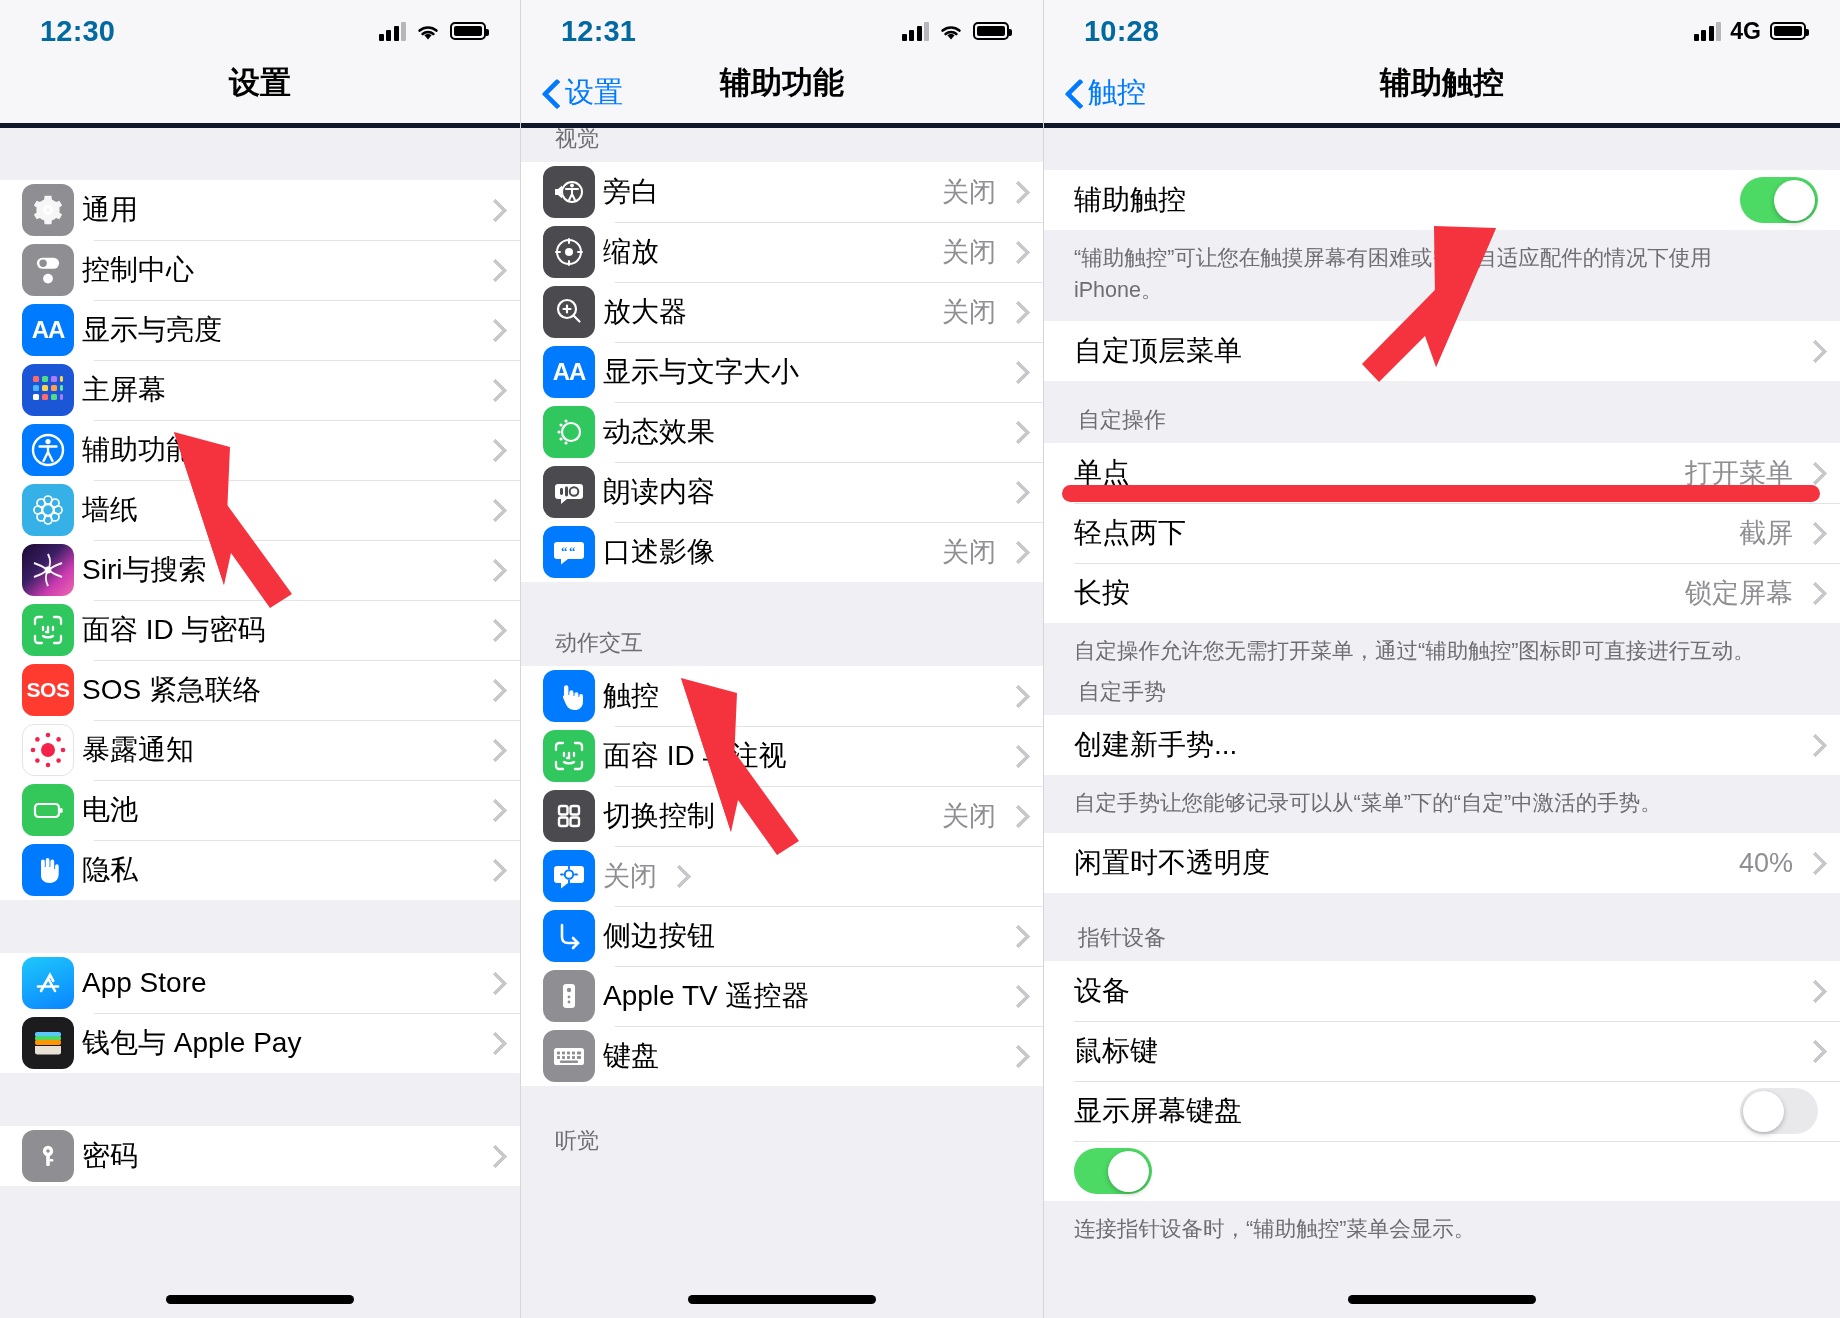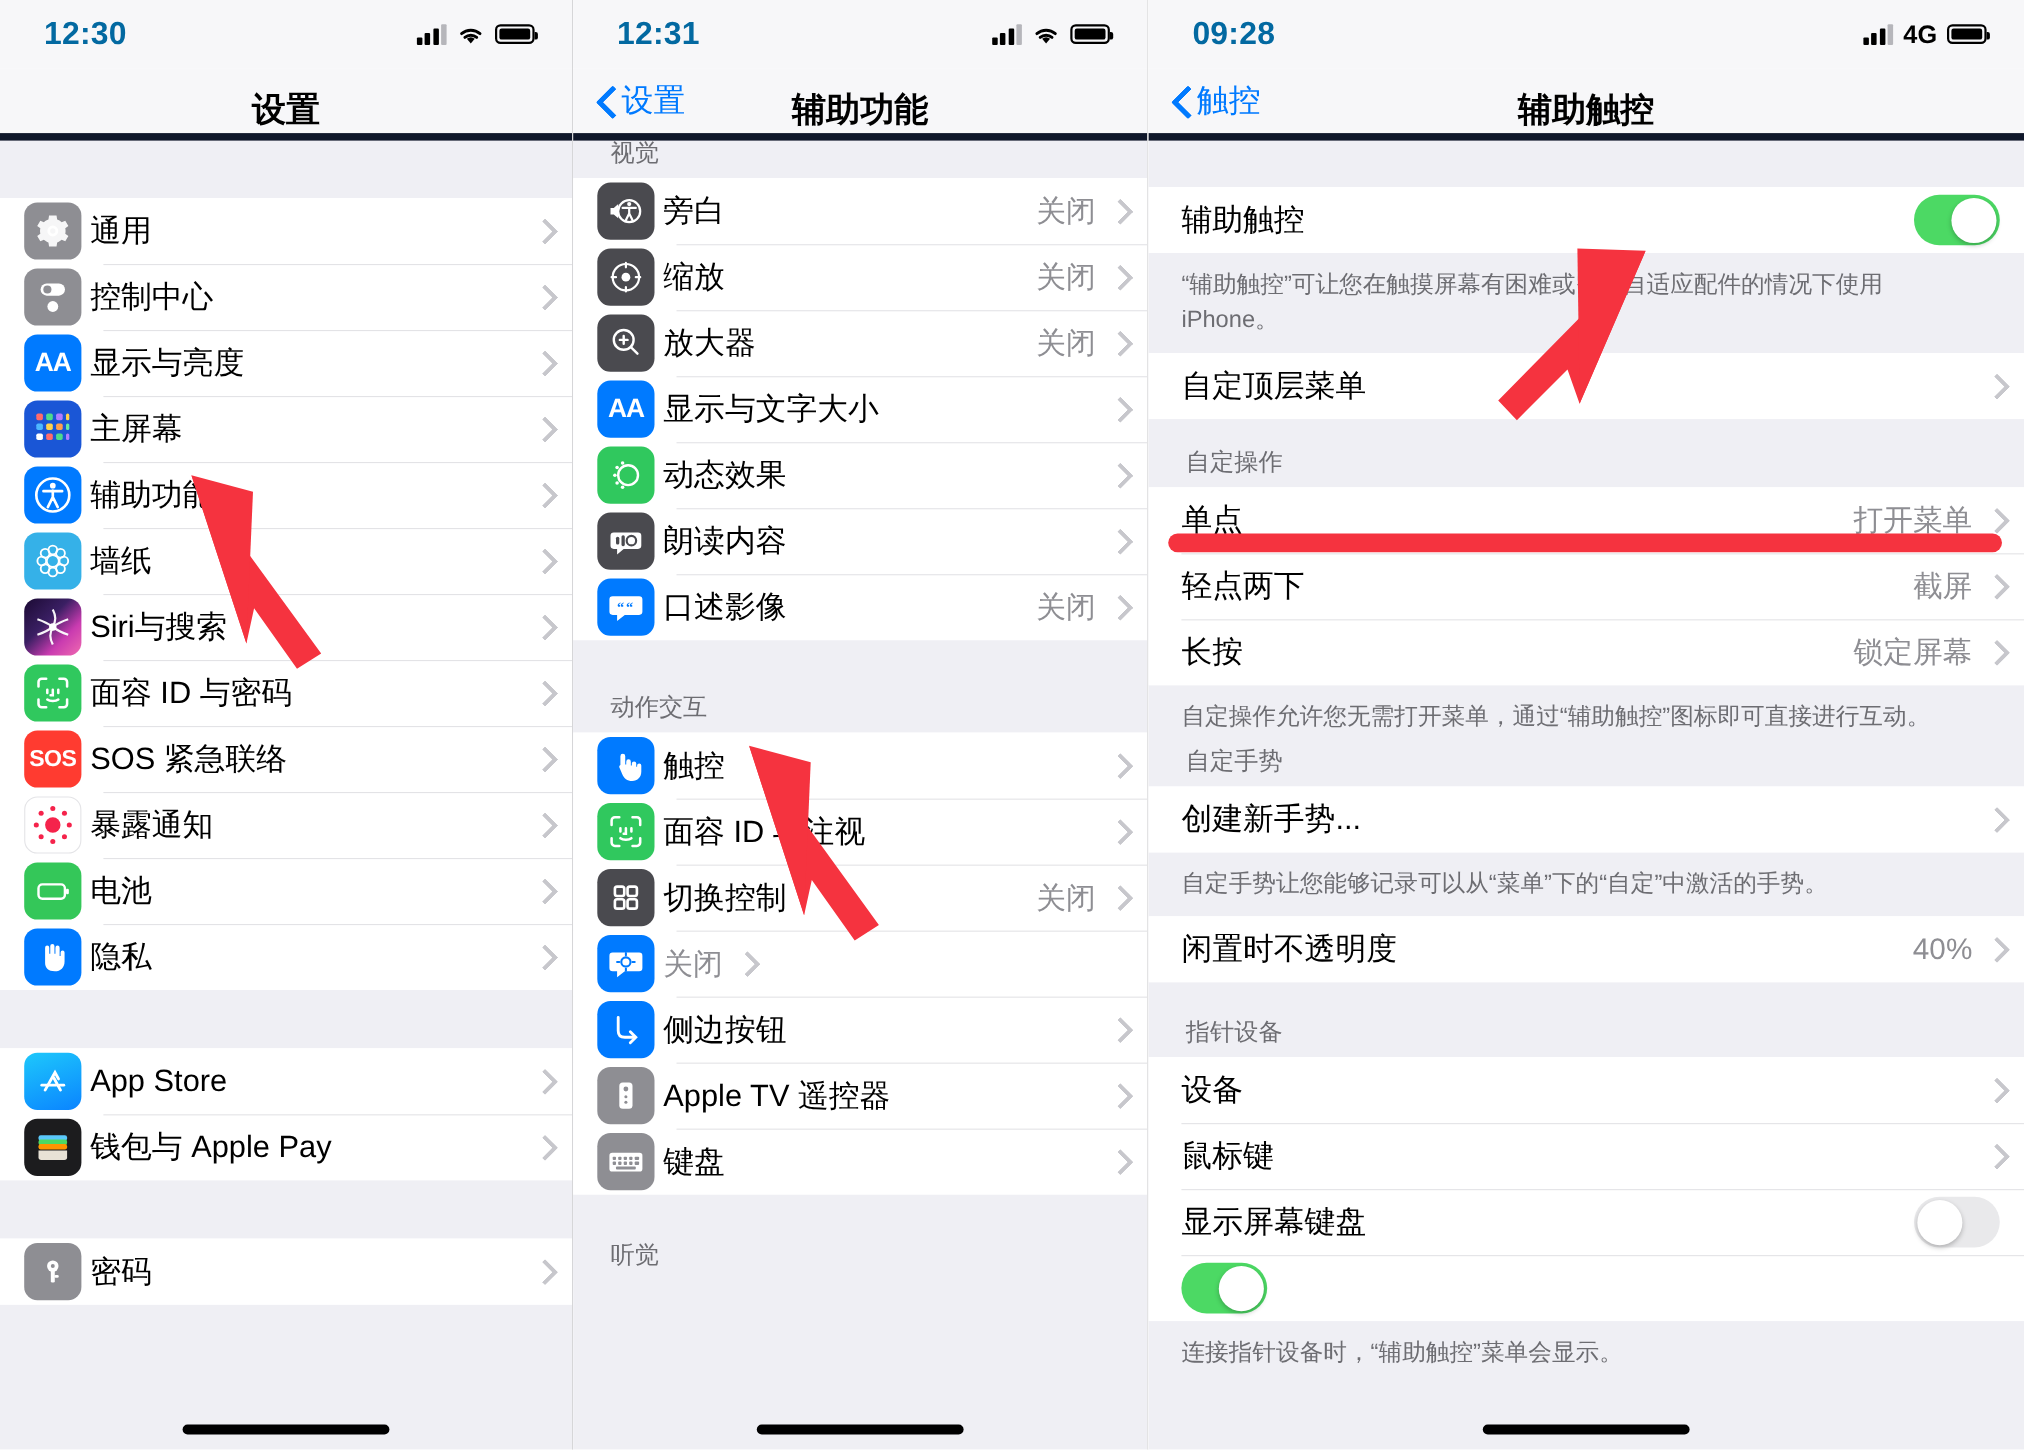--- a/index.html
+++ b/index.html
@@ -22,22 +22,22 @@
   .bars i:nth-child(3){height:15px;} .bars i:nth-child(4){height:19px;background:#b6b6bb;}
   .wifi { width:26px; height:19px; position:relative; }
   .wifi svg { display:block; }
   .net4g { font-size:23px; font-weight:700; color:#000; }
   .batt { width:36px; height:18px; border:2px solid #000; border-radius:5px; position:relative; }
   .batt::after { content:""; position:absolute; right:-5px; top:5px; width:3px; height:7px;
     background:#000; border-radius:0 2px 2px 0; }
   .batt i { position:absolute; left:2px; top:2px; bottom:2px; right:2px; background:#000; border-radius:2px; display:block; }
 
   
-  .navbar { height:66px; background:#f7f7f9; position:relative; display:flex; align-items:flex-end;
-    justify-content:center; border-bottom:7px solid #0f172a; }
+  .navbar { height:66px; background:#f7f7f9; position:relative; display:flex; align-items:flex-start;
+    justify-content:center; border-bottom:5px solid #0f172a; }
   .nav-title { font-size:31px; font-weight:700; color:#000; }
   .nav-back { position:absolute; left:22px; top:50%; transform:translateY(-50%);
     display:flex; align-items:center; gap:7px; color:#007aff; font-size:29px; }
   .chev-l { width:15px; height:26px; position:relative; flex:0 0 auto; }
   .chev-l::before { content:""; position:absolute; left:3px; top:3px; width:17px; height:17px;
     border-left:5px solid #007aff; border-bottom:5px solid #007aff; transform:rotate(45deg); border-radius:2px; }
 
   
   .body { background:#efeff4; height:calc(1318px - 128px); overflow:hidden; position:relative; }
   .gap { background:#efeff4; }
@@ -588,21 +588,21 @@
     <svg class="anno" width="523" height="1318" viewBox="0 0 523 1318">
       <g fill="#f5333f">
         <path d="M160 678 L278 841 L256 855 L217 800 L210 832 L160 678 Z"></path>
         <path d="M160 678 L216 693 L210 832 Z"></path>
       </g>
     </svg>
   </div>
 
   <div class="phone p3">
     <div class="statusbar">
-      <div class="sb-time">09:28</div>
+      <div class="sb-time">10:28</div>
       <div class="sb-right">
         <div class="bars">
             <i></i>
             <i></i>
             <i></i>
             <i></i>
           </div>
         <div class="net4g">4G</div>
         <div class="batt">
             <i></i>

